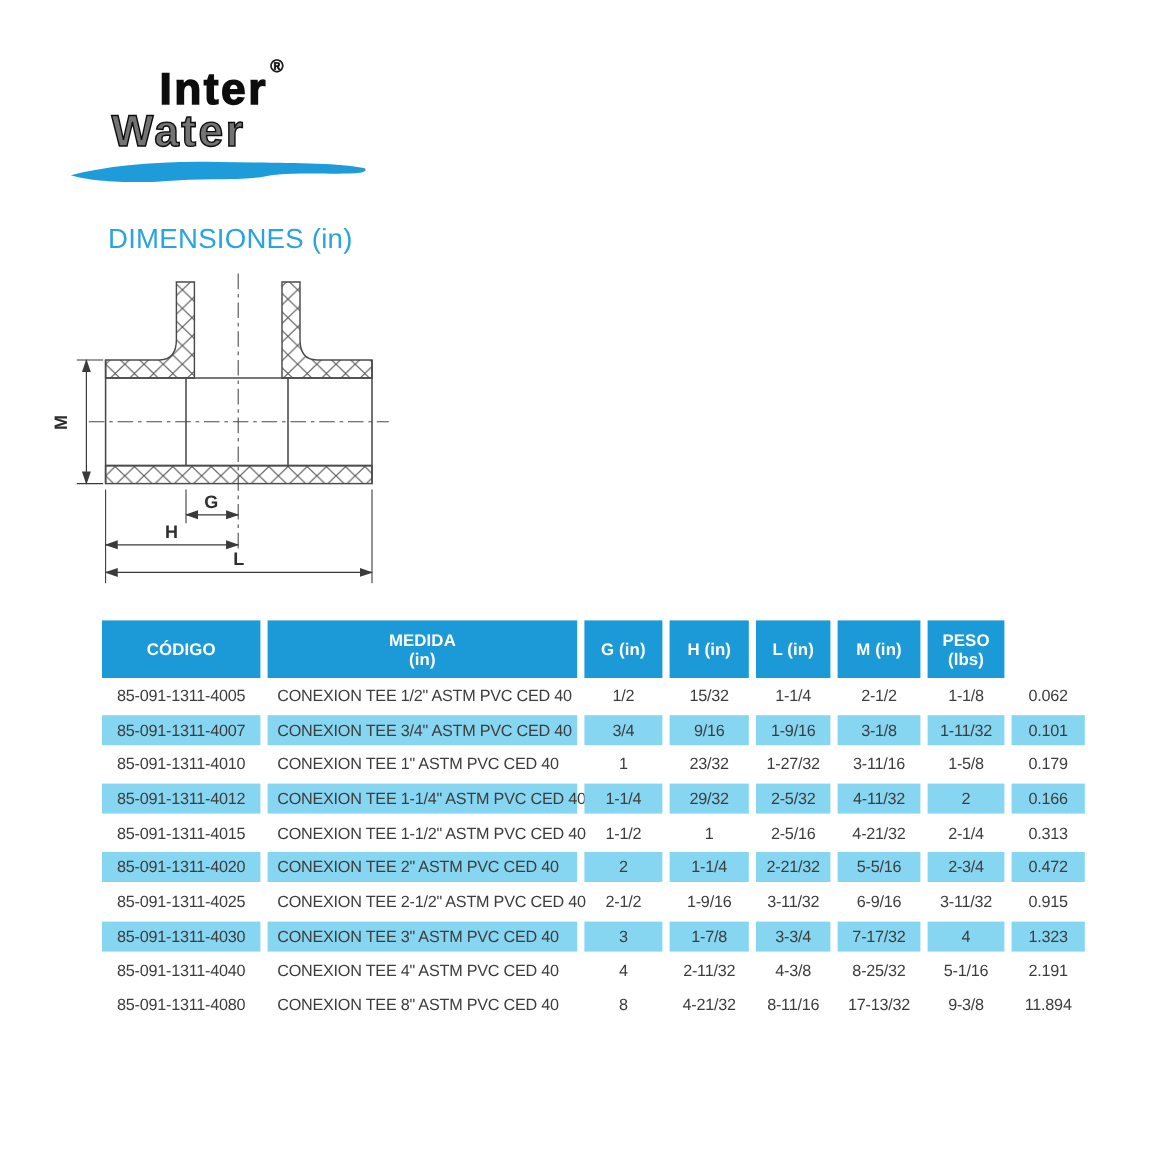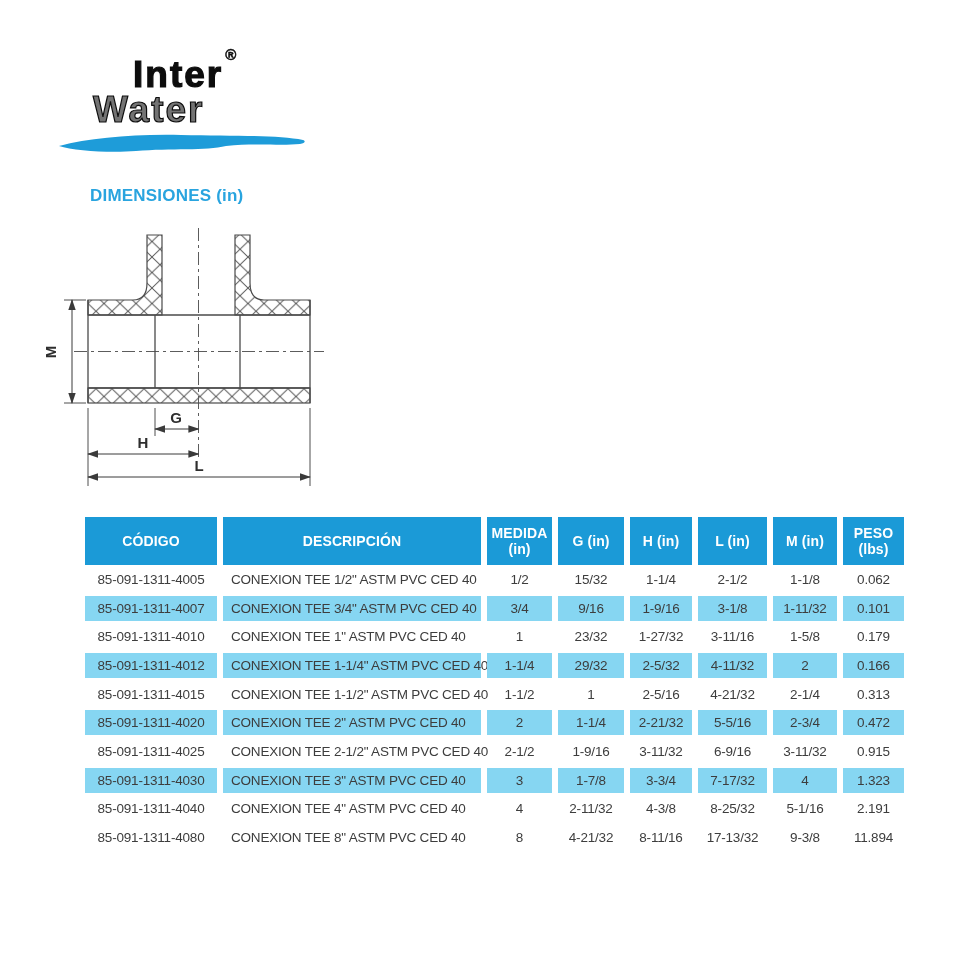--- a/index.html
+++ b/index.html
@@ -16,21 +16,21 @@
 
   
   .logo-line1{position:absolute;left:117px;top:54px;font-size:37px;font-weight:bold;
     letter-spacing:2px;color:#0d0d0d;-webkit-text-stroke:1.2px #0d0d0d;white-space:nowrap;margin-left:16px;}
   .logo-line1 sup{font-size:15px;-webkit-text-stroke:0.5px #0d0d0d;position:relative;top:-14px;left:2px;}
   .logo-line2{position:absolute;left:93px;top:89px;font-size:37px;font-weight:bold;
     letter-spacing:2px;color:#737373;-webkit-text-stroke:1.2px #0d0d0d;white-space:nowrap;}
   .swoosh{position:absolute;left:56px;top:130px;}
 
   
-  .title{position:absolute;left:90px;top:186px;font-size:17px;font-weight:bold;
+  .title{position:absolute;left:90px;top:186px;font-size:23px;font-weight:normal;
     color:var(--title-blue);letter-spacing:0.2px;}
 
   
   .diagram{position:absolute;left:40px;top:226px;}
   .diagram .obj{stroke:#4a4a4a;stroke-width:1.3;fill:none;}
   .diagram .hatched{stroke:#4a4a4a;stroke-width:1.2;fill:url(#xh);}
   .diagram .cl{stroke:#4a4a4a;stroke-width:0.9;stroke-dasharray:13 4 3 4;fill:none;}
   .diagram .dim{stroke:#3a3a3a;stroke-width:1;fill:none;}
   .diagram .ext{stroke:#3a3a3a;stroke-width:0.9;fill:none;}
   .diagram text{font-family:"Liberation Sans","DejaVu Sans",sans-serif;font-size:15px;
@@ -103,21 +103,20 @@
     <line class="dim" x1="48" y1="228" x2="158.5" y2="228" marker-start="url(#arr)" marker-end="url(#arr)"></line>
     <text x="103" y="222" text-anchor="middle">H</text>
 
     <line class="dim" x1="48" y1="251" x2="270" y2="251" marker-start="url(#arr)" marker-end="url(#arr)"></line>
     <text x="159" y="245" text-anchor="middle">L</text>
   </svg>
 
   <div class="table">
     <div class="trow thead" id="thead">
         <div class="cell">CÓDIGO</div>
-        <div class="cell">DESCRIPCIÓN</div>
         <div class="cell">MEDIDA
 (in)</div>
         <div class="cell">G (in)</div>
         <div class="cell">H (in)</div>
         <div class="cell">L (in)</div>
         <div class="cell">M (in)</div>
         <div class="cell">PESO
 (lbs)</div>
       </div>
     <div class="tbody" id="tbody">

